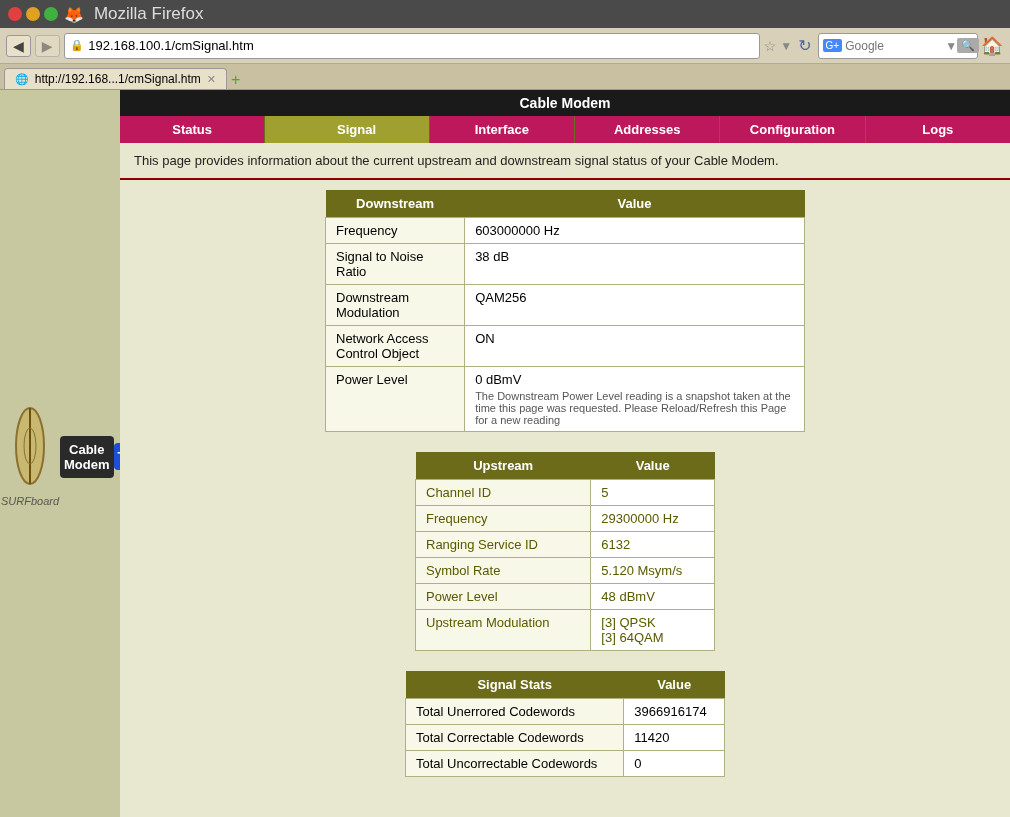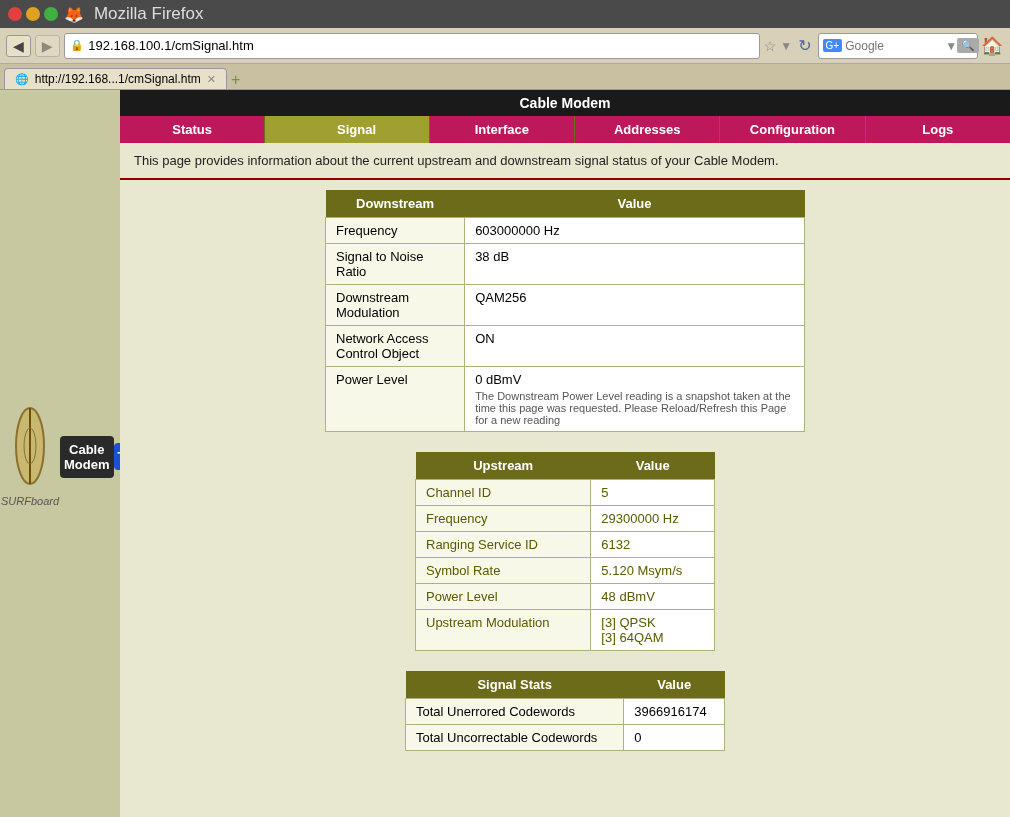--- a/index.html
+++ b/index.html
@@ -364,20 +364,24 @@
             <th>Signal Stats</th>
             <th>Value</th>
           </tr>
         </thead>
         <tbody>
           <tr>
             <td>Total Unerrored Codewords</td>
             <td>3966916174</td>
           </tr>
           <tr>
+            <td>Total Correctable Codewords</td>
+            <td>11420</td>
+          </tr>
+          <tr>
             <td>Total Uncorrectable Codewords</td>
             <td>0</td>
           </tr>
         </tbody>
       </table>
 
     </div>
   </div>
 </div>
 

